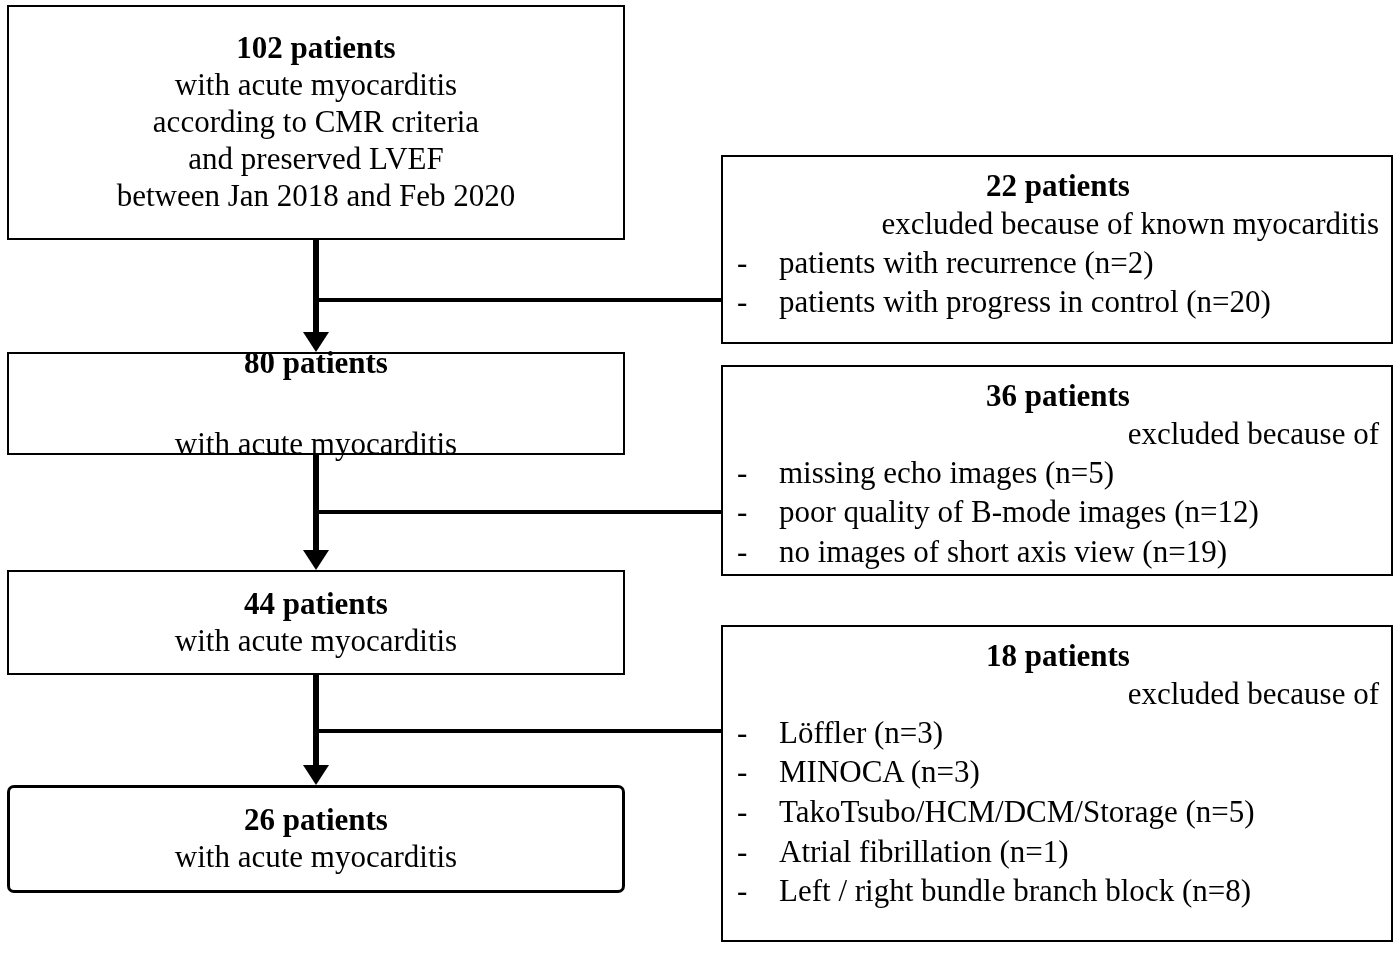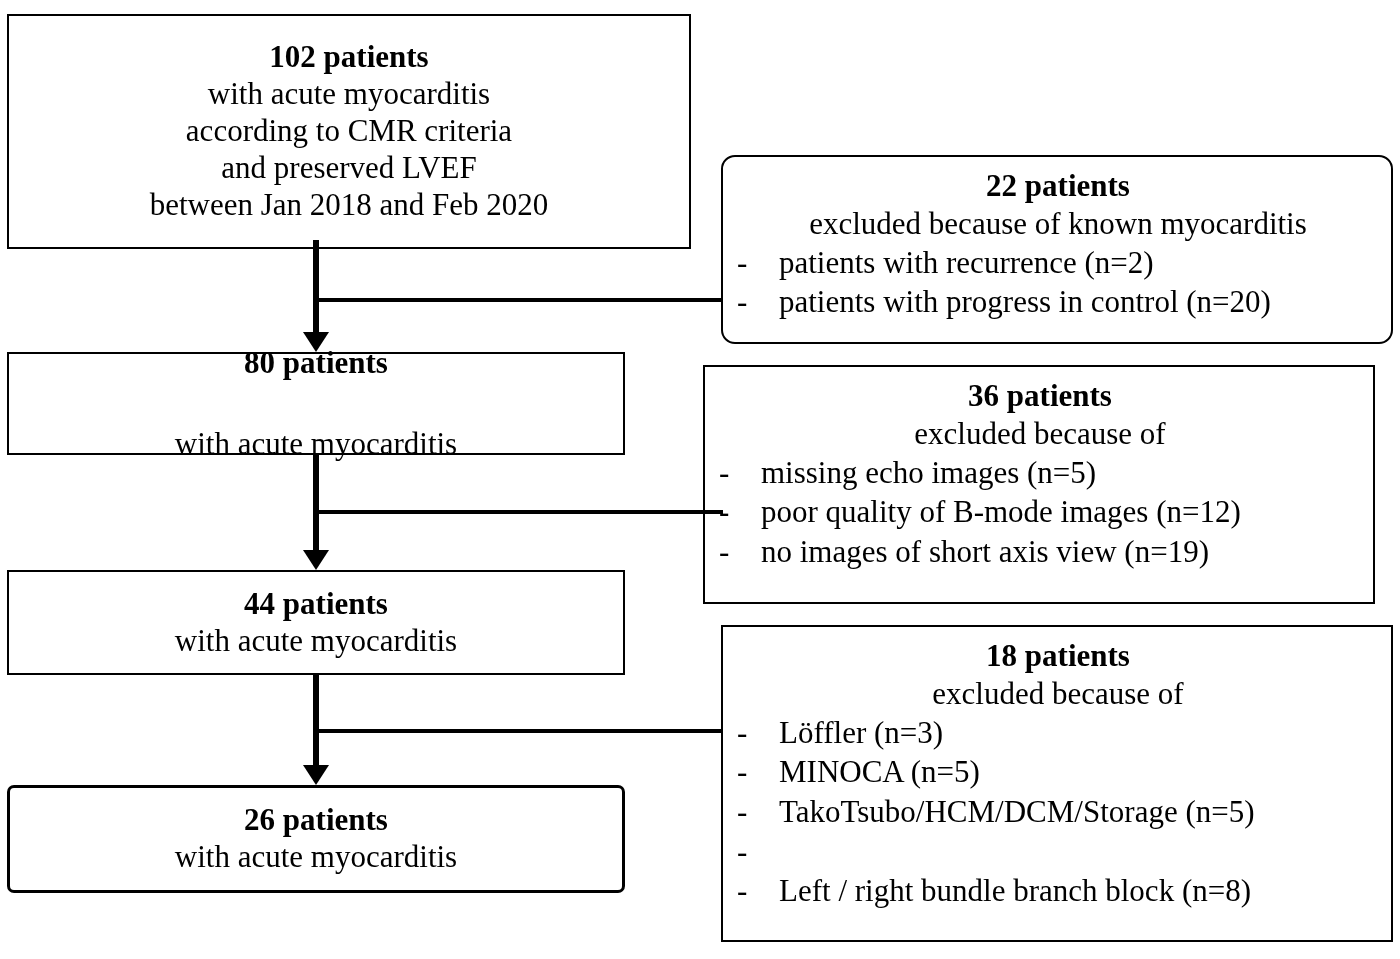--- a/index.html
+++ b/index.html
@@ -55,21 +55,21 @@
   }
   .excl-head {
     font-size: 31px;
     font-weight: bold;
     text-align: center;
     line-height: 1.22;
     white-space: nowrap;
   }
   .excl-sub {
     font-size: 31px;
-    text-align: center;
+    text-align: right;
     line-height: 1.22;
     white-space: nowrap;
   }
   .excl-list {
     list-style: none;
     margin: 0;
     padding: 0;
   }
   .excl-item {
     font-size: 31px;
@@ -102,21 +102,21 @@
     border-left: 13px solid transparent;
     border-right: 13px solid transparent;
     border-top: 20px solid #000000;
   }
 </style>
 </head>
 <body>
 
 <div id="canvas">
 
-  <div class="box cohort-box" style="left:7px; top:5px; width:684px; height:235px;margin-top:9px;">
+  <div class="box cohort-box" style="left:7px; top:5px; width:618px; height:235px;">
     <div class="cohort-line head">102 patients</div>
     <div class="cohort-line">with acute myocarditis</div>
     <div class="cohort-line">according to CMR criteria</div>
     <div class="cohort-line">and preserved LVEF</div>
     <div class="cohort-line">between Jan 2018 and Feb 2020</div>
   </div>
 
   <div class="box cohort-box" style="left:7px; top:352px; width:618px; height:103px;gap:44px;">
     <div class="cohort-line head">80 patients</div>
     <div class="cohort-line">with acute myocarditis</div>
@@ -125,36 +125,36 @@
   <div class="box cohort-box" style="left:7px; top:570px; width:618px; height:105px;">
     <div class="cohort-line head">44 patients</div>
     <div class="cohort-line">with acute myocarditis</div>
   </div>
 
   <div class="box cohort-box thick" style="left:7px; top:785px; width:618px; height:108px;">
     <div class="cohort-line head">26 patients</div>
     <div class="cohort-line">with acute myocarditis</div>
   </div>
 
-  <div class="box excl-box" style="left:721px; top:155px; width:672px; height:189px;border-radius:14px;">
+  <div class="box excl-box" style="left:721px; top:155px; width:672px; height:189px;">
     <div class="excl-head">22 patients</div>
     <div class="excl-sub">excluded because of known myocarditis</div>
     <ul class="excl-list">
       <li class="excl-item">
         <span class="excl-dash">-</span>
         <span>patients with recurrence (n=2)</span>
       </li>
       <li class="excl-item">
         <span class="excl-dash">-</span>
         <span>patients with progress in control (n=20)</span>
       </li>
     </ul>
   </div>
 
-  <div class="box excl-box" style="left:703px; top:365px; width:672px; height:239px;">
+  <div class="box excl-box" style="left:721px; top:365px; width:672px; height:211px;">
     <div class="excl-head">36 patients</div>
     <div class="excl-sub">excluded because of</div>
     <ul class="excl-list">
       <li class="excl-item">
         <span class="excl-dash">-</span>
         <span>missing echo images (n=5)</span>
       </li>
       <li class="excl-item">
         <span class="excl-dash">-</span>
         <span>poor quality of B-mode images (n=12)</span>
@@ -169,28 +169,29 @@
   <div class="box excl-box" style="left:721px; top:625px; width:672px; height:317px;">
     <div class="excl-head">18 patients</div>
     <div class="excl-sub">excluded because of</div>
     <ul class="excl-list">
       <li class="excl-item">
         <span class="excl-dash">-</span>
         <span>Löffler (n=3)</span>
       </li>
       <li class="excl-item">
         <span class="excl-dash">-</span>
-        <span>MINOCA (n=5)</span>
+        <span>MINOCA (n=3)</span>
       </li>
       <li class="excl-item">
         <span class="excl-dash">-</span>
         <span>TakoTsubo/HCM/DCM/Storage (n=5)</span>
       </li>
       <li class="excl-item">
         <span class="excl-dash">-</span>
+        <span>Atrial fibrillation (n=1)</span>
       </li>
       <li class="excl-item">
         <span class="excl-dash">-</span>
         <span>Left / right bundle branch block (n=8)</span>
       </li>
     </ul>
   </div>
 
   <div class="vline" style="left:313px; top:240px; height:95px;"></div>
   <div class="arrowhead" style="left:303px; top:332px;"></div>

